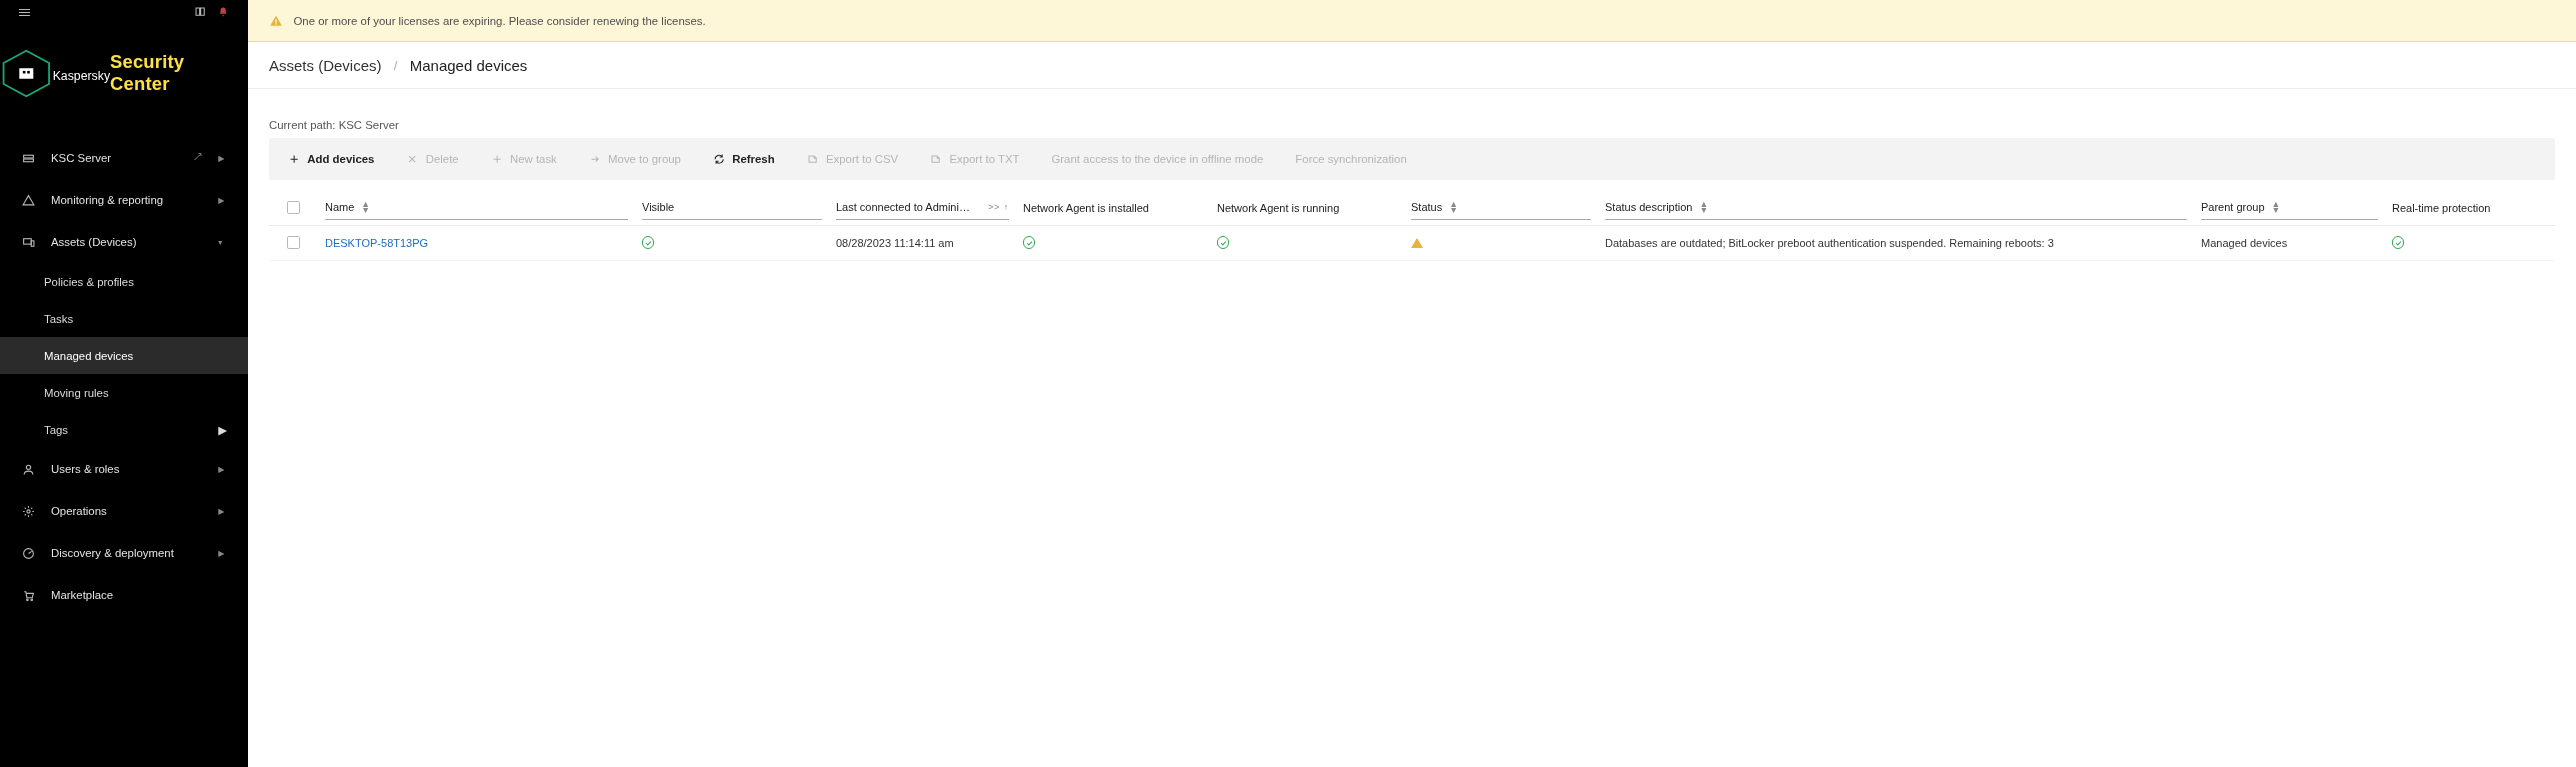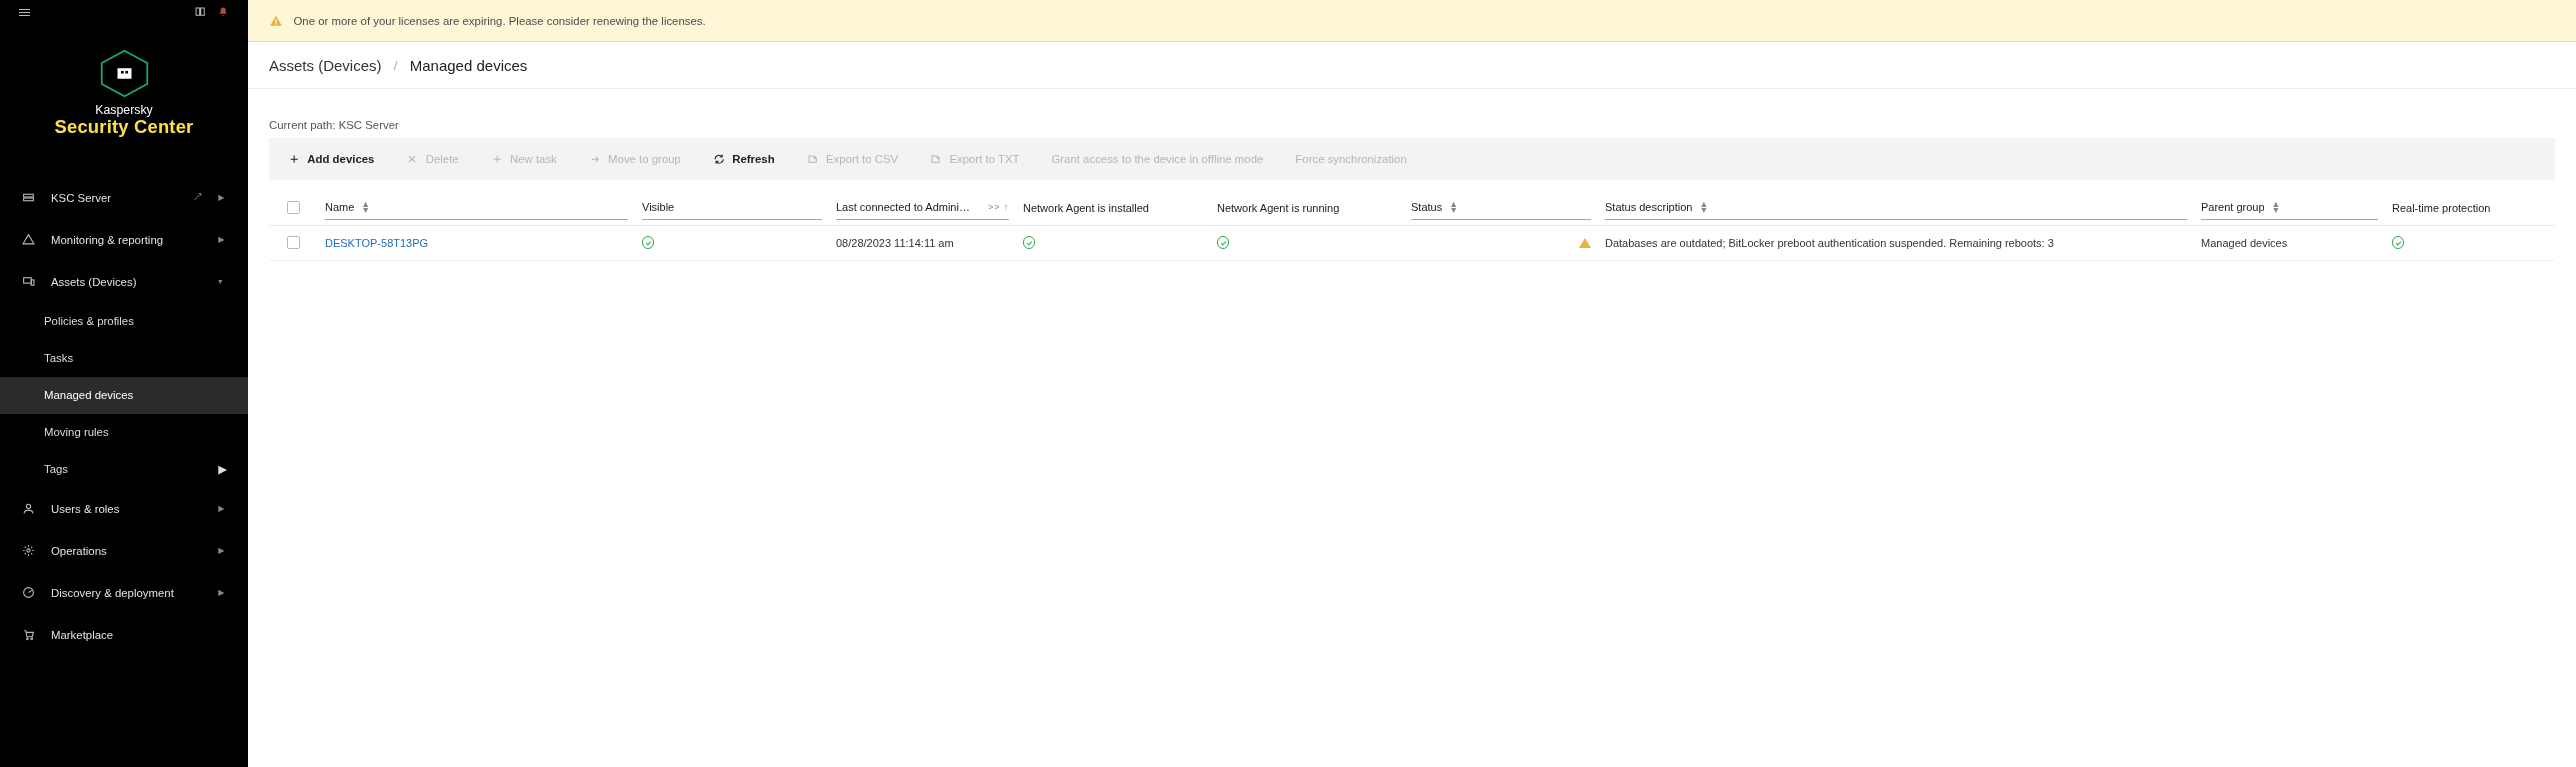--- a/index.html
+++ b/index.html
@@ -27,21 +27,21 @@
   align-items: center;
   padding: 0 19px;
   gap: 10.5px;
 }
 .sidebar-topbar .spacer { flex: 1; }
 .hamburger { display: flex; flex-direction: column; gap: 1.8px; cursor: pointer; }
 .hamburger span { width: 10.5px; height: 1.3px; background: #bbb; }
 .top-icon { width: 12.3px; height: 12.3px; display:flex; align-items:center; justify-content:center; }
 .top-icon svg { width: 12.3px; height: 12.3px; }
 .brand {
-  display: flex; flex-direction: column; align-items: center;
+  display: flex; flex-direction: row; align-items: center;
   padding: 24.5px 0 39px 0;
 }
 .brand-logo { width: 53px; height: 49px; }
 .brand-line1 { font-size: 12.3px; font-weight: 400; color: #fff; margin-top: 5.3px; }
 .brand-line2 { font-size: 18.4px; font-weight: 600; color: #fde047; margin-top: -1.8px; letter-spacing:0.2px;}
 .nav { display: flex; flex-direction: column; }
 .nav-item {
   display: flex; align-items: center;
   height: 42px; padding: 0 21px; gap: 16px;
   color: #e4e4e4; cursor: pointer; font-size: 11.4px;
@@ -91,21 +91,21 @@
 .thead, .trow { display:flex; align-items:center; }
 .thead { height: 35px; border-bottom: 0.9px solid #e9e9e9; }
 .trow { height: 35px; border-bottom: 0.9px solid #f2f2f2; }
 .col-check { width: 49px; display:flex; align-items:center; justify-content:center;}
 .col { padding: 0 7px; display:flex; align-items:center; font-size:11px;}
 .col.name { width: 317px; }
 .col.visible { width: 194px; }
 .col.last { width: 187px; }
 .col.na-inst { width: 194px; }
 .col.na-run { width: 194px; }
-.col.status { width: 194px; justify-content: flex-end; }
+.col.status { width: 194px; }
 .col.desc { width: 596px; }
 .col.parent { width: 191px; }
 .col.rtp { flex:1; }
 .thead .col, .thead .col-check { color:#222; font-size:11px;}
 .th-content { display:flex; align-items:center; gap:7px; border-bottom:0.9px solid #a8a8a8; height:24.5px; width: 100%; }
 .sort { font-size:8.8px; color:#888; display:inline-flex; flex-direction:column; line-height:6.1px;}
 .trow a.device-link { color:#1e6dbf; text-decoration:none;}
 .check { width:13px; height:13px; border:0.9px solid #b8b8b8; border-radius:1.8px; background:#fff;}
 .status-ok { width:12.3px;height:12.3px;border:1.4px solid #2fa84f; border-radius:50%; position:relative;}
 .status-ok::after { content:""; position:absolute; left:2.6px; top:3.5px; width:4.4px; height:2.2px; border-left:1.4px solid #2fa84f; border-bottom:1.4px solid #2fa84f; transform:rotate(-45deg);}

